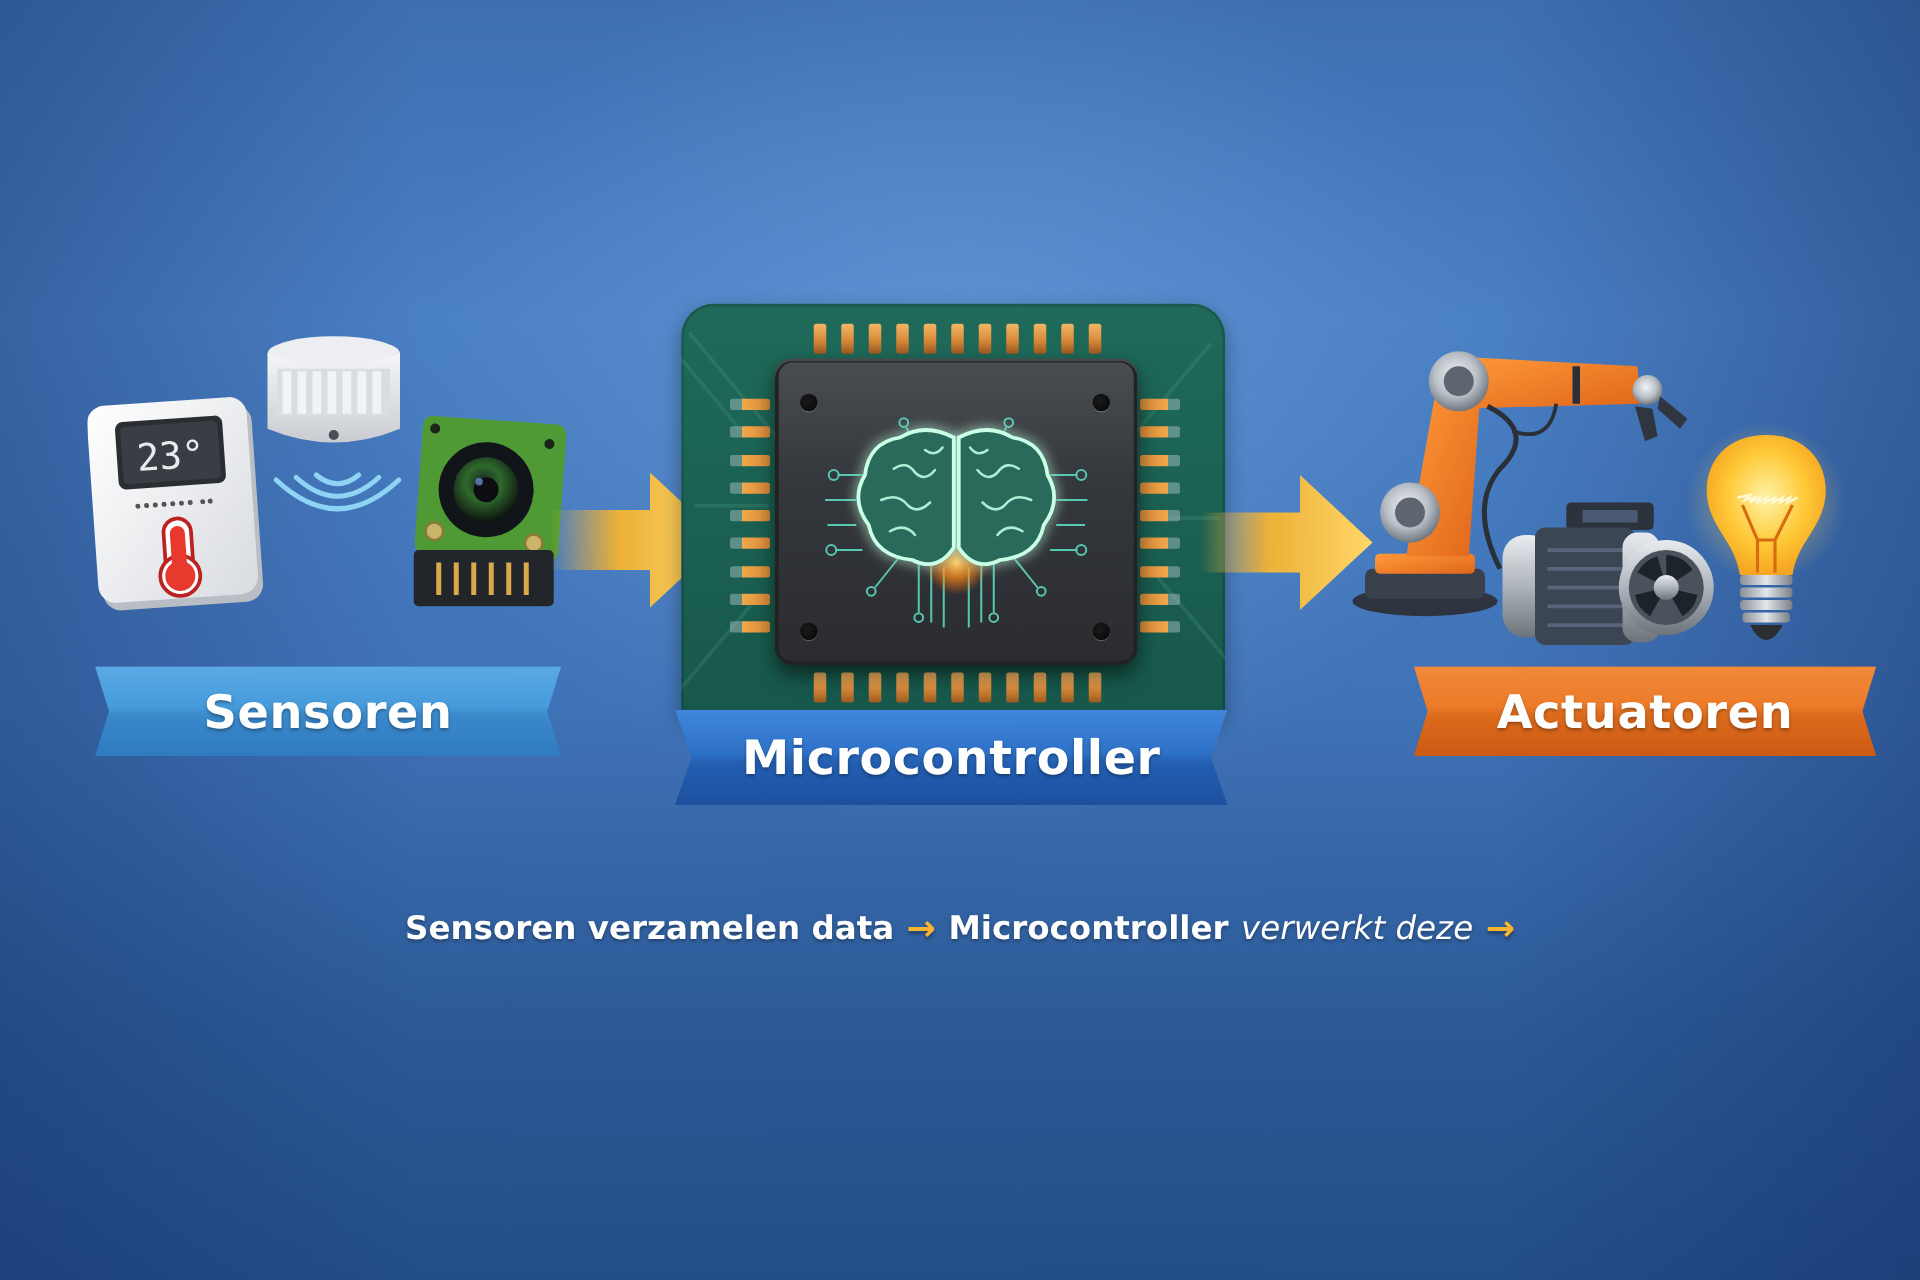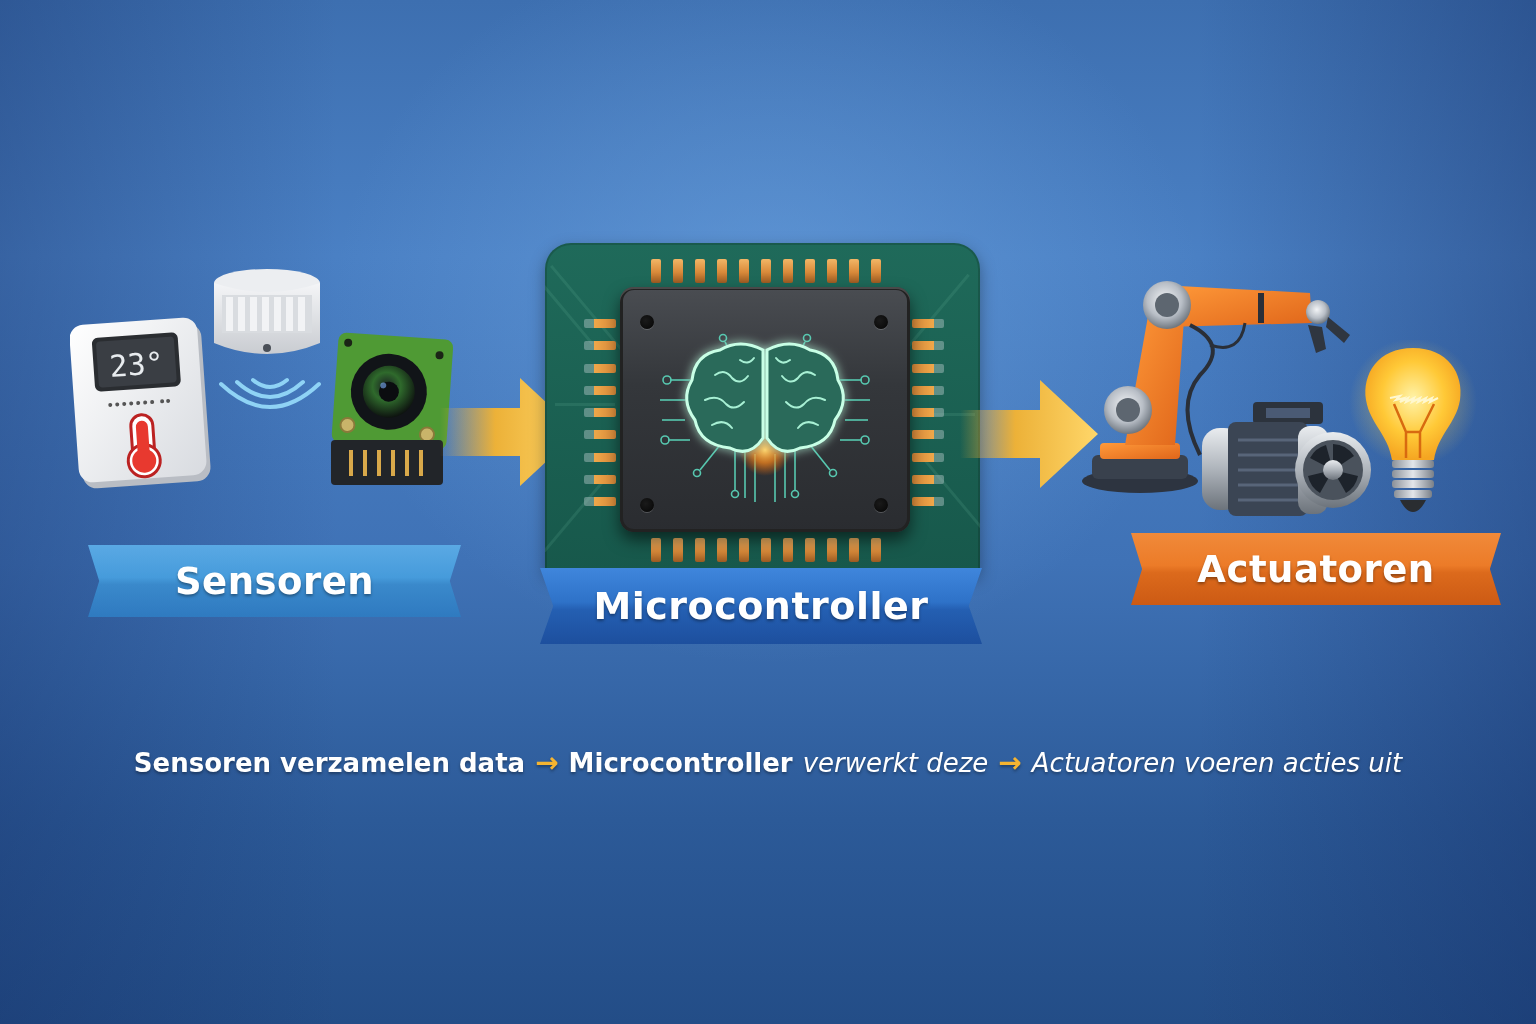--- a/index.html
+++ b/index.html
@@ -15,24 +15,23 @@
 
   
   .ribbon {
     position: absolute; display: flex; align-items: center; justify-content: center;
     color: #fff; font-weight: bold; letter-spacing: 0.5px;
     clip-path: polygon(0 0, 100% 0, 97% 50%, 100% 100%, 0 100%, 3% 50%);
     text-shadow: 0 2px 3px rgba(0,0,0,0.35);
     filter: drop-shadow(0 4px 6px rgba(0,0,0,0.35));
   }
   .ribbon-sensors {
-    left: 88px; top: 533px; width: 373px; height: 72px;
+    left: 76px; top: 533px; width: 373px; height: 72px;
     background: linear-gradient(180deg, #5aa9e4 0%, #469bdb 45%, #3a89cb 55%, #2f7ac0 100%);
     font-size: 37px;
-    margin-top: 12px;
   }
   .ribbon-micro {
     left: 540px; top: 568px; width: 442px; height: 76px;
     background: linear-gradient(180deg, #3f86dc 0%, #2e72c8 45%, #245fb2 55%, #1d4f9e 100%);
     font-size: 38px;
   }
   .ribbon-act {
     left: 1131px; top: 533px; width: 370px; height: 72px;
     background: linear-gradient(180deg, #f08a3a 0%, #ec7b28 45%, #dc6a1c 55%, #cc5a14 100%);
     font-size: 37px;
@@ -62,21 +61,20 @@
     background: linear-gradient(90deg, rgba(180,200,200,0.45) 0%, rgba(180,200,200,0.45) 30%, #f0a84a 30%, #d98a3a 100%); border-radius: 2px; }
   .screw { position: absolute; width: 14px; height: 14px; border-radius: 50%;
     background: radial-gradient(circle at 40% 40%, #1a1a1a, #050505); box-shadow: 0 1px 0 rgba(255,255,255,0.2); }
 
   
   .caption {
     position: absolute; left: 0; top: 726px; width: 1536px;
     display: flex; justify-content: center; align-items: center; gap: 10px;
     color: #fff; font-family: "DejaVu Sans", sans-serif; font-size: 26px;
     text-shadow: 0 2px 3px rgba(0,0,0,0.35);
-    margin-top: 20px;
   }
   .caption .bold { font-weight: bold; }
   .caption .normal { font-weight: normal; }
   .caption .ital { font-style: italic; }
   .caption .arrow { color: #f5b431; font-weight: bold; font-size: 28px; }
 </style>
 </head>
 <body>
 
 <div class="abs" style="left:60px;top:260px;width:400px;height:240px;">
@@ -430,14 +428,13 @@
 <div class="ribbon ribbon-sensors">Sensoren</div>
 <div class="ribbon ribbon-micro">Microcontroller</div>
 <div class="ribbon ribbon-act">Actuatoren</div>
 
 <div class="caption">
   <span class="bold">Sensoren verzamelen data</span>
   <span class="arrow">→</span>
   <span class="bold">Microcontroller</span>
   <span class="normal ital">verwerkt deze</span>
   <span class="arrow">→</span>
-  <span class="normal ital">Actuatoren voeren acties uit</span>
 </div>
 
 </body></html>

